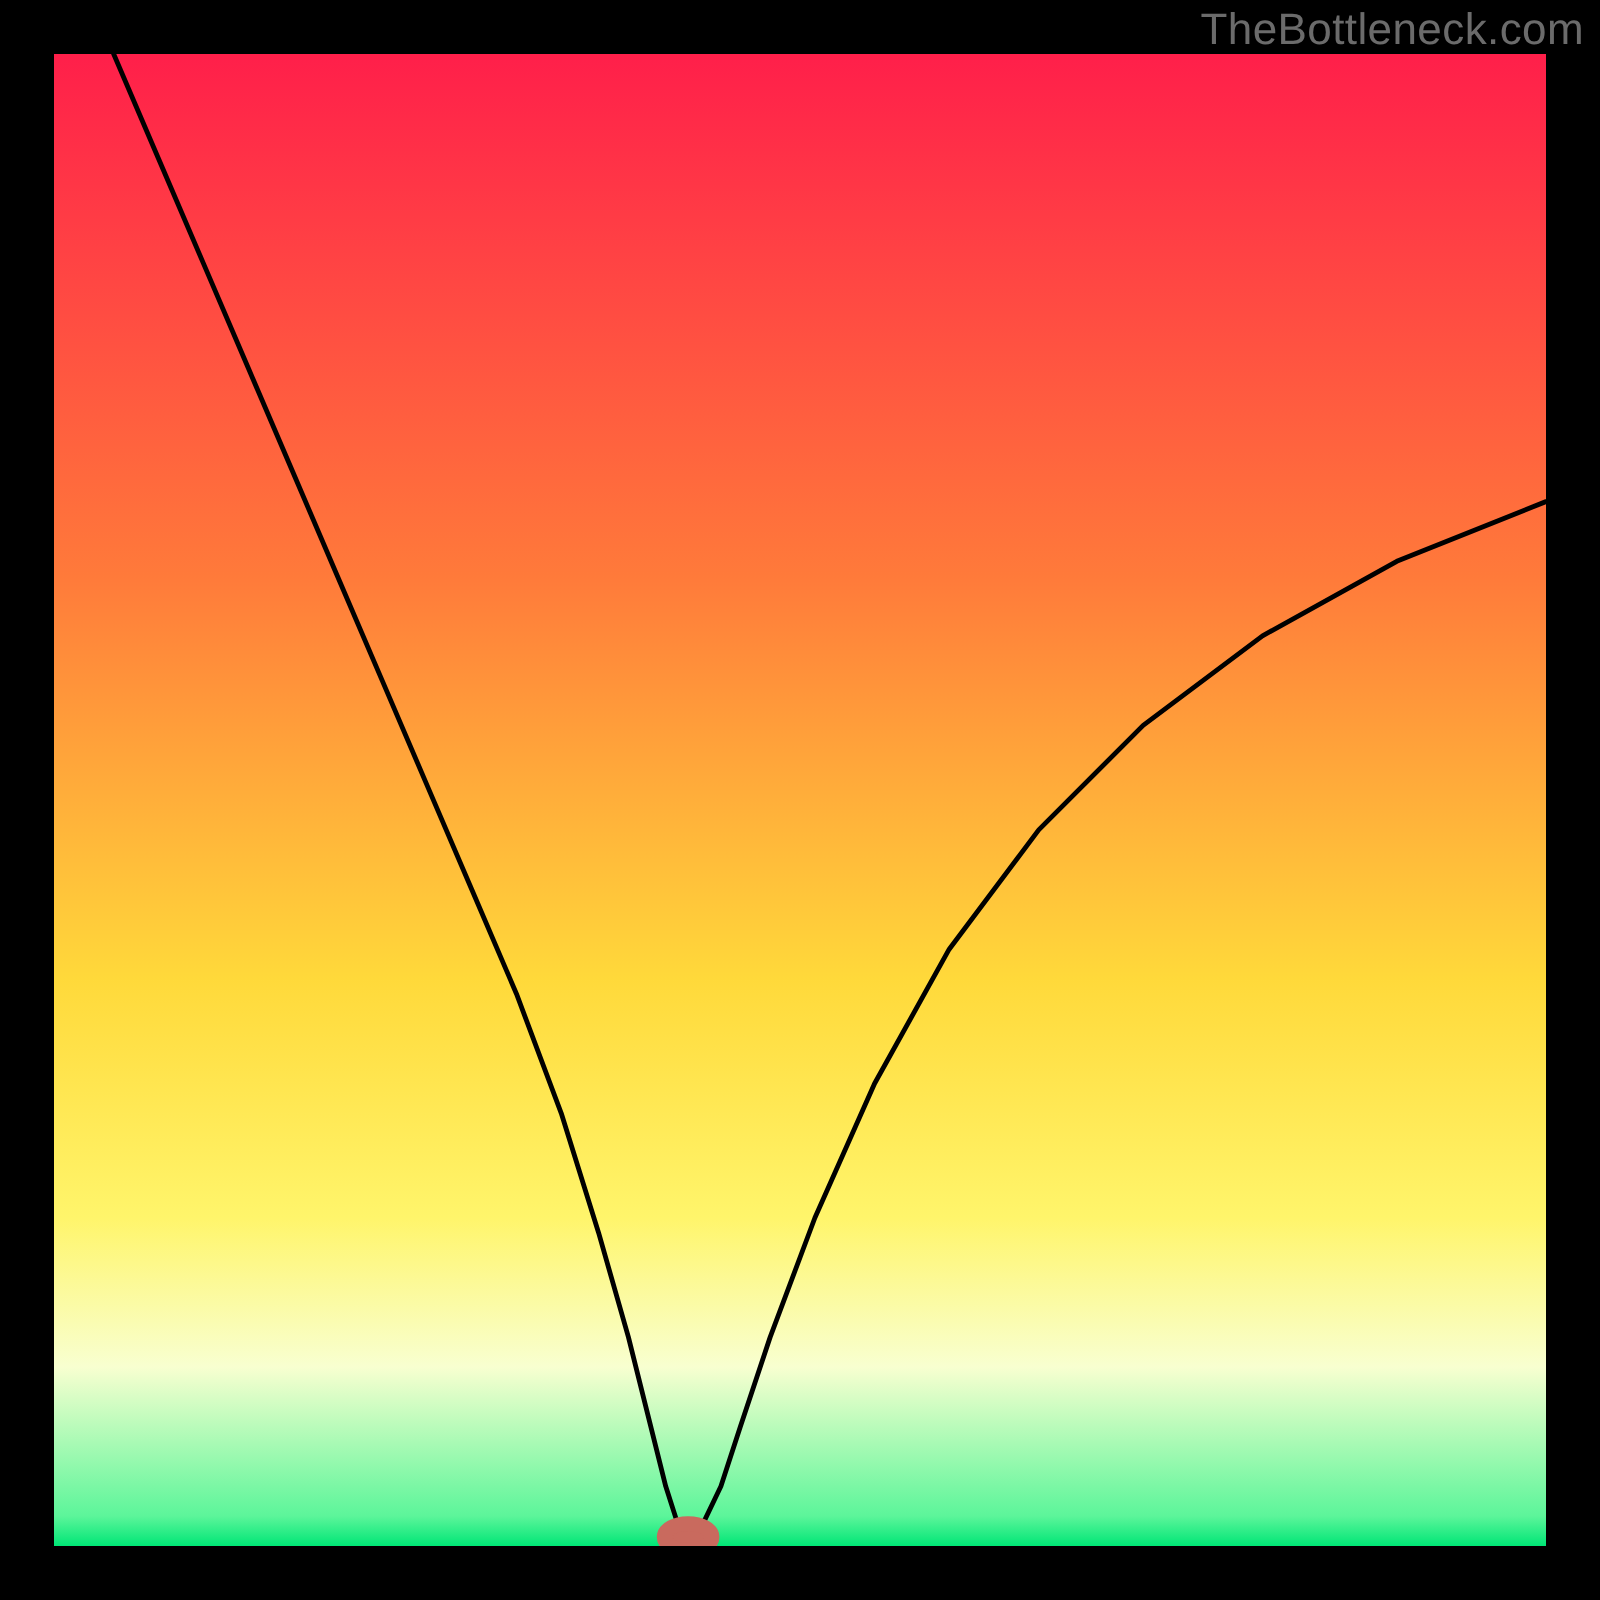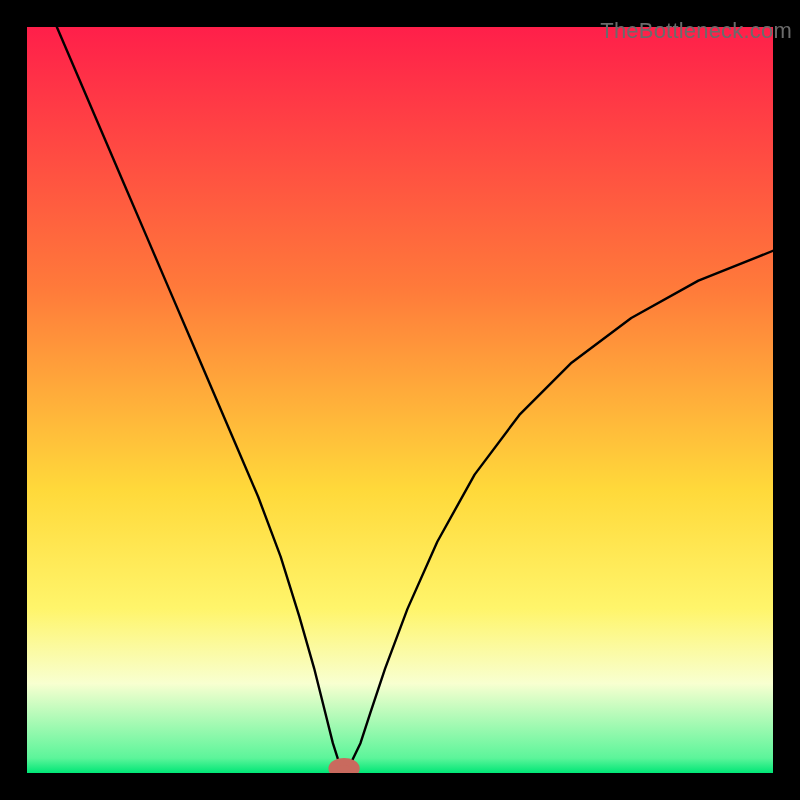--- a/index.html
+++ b/index.html
@@ -20,21 +20,21 @@
   .plot-area {
     position: absolute;
     left: 27px;
     top: 27px;
     width: 746px;
     height: 746px;
     overflow: hidden;
   }
   .watermark {
     position: absolute;
-    top: 18px;
+    top: 2px;
     right: 8px;
     font-size: 22px;
     font-weight: 500;
     color: #6b6b6b;
     letter-spacing: 0.2px;
     user-select: none;
   }
   .curve path {
     fill: none;
     stroke: #000;

